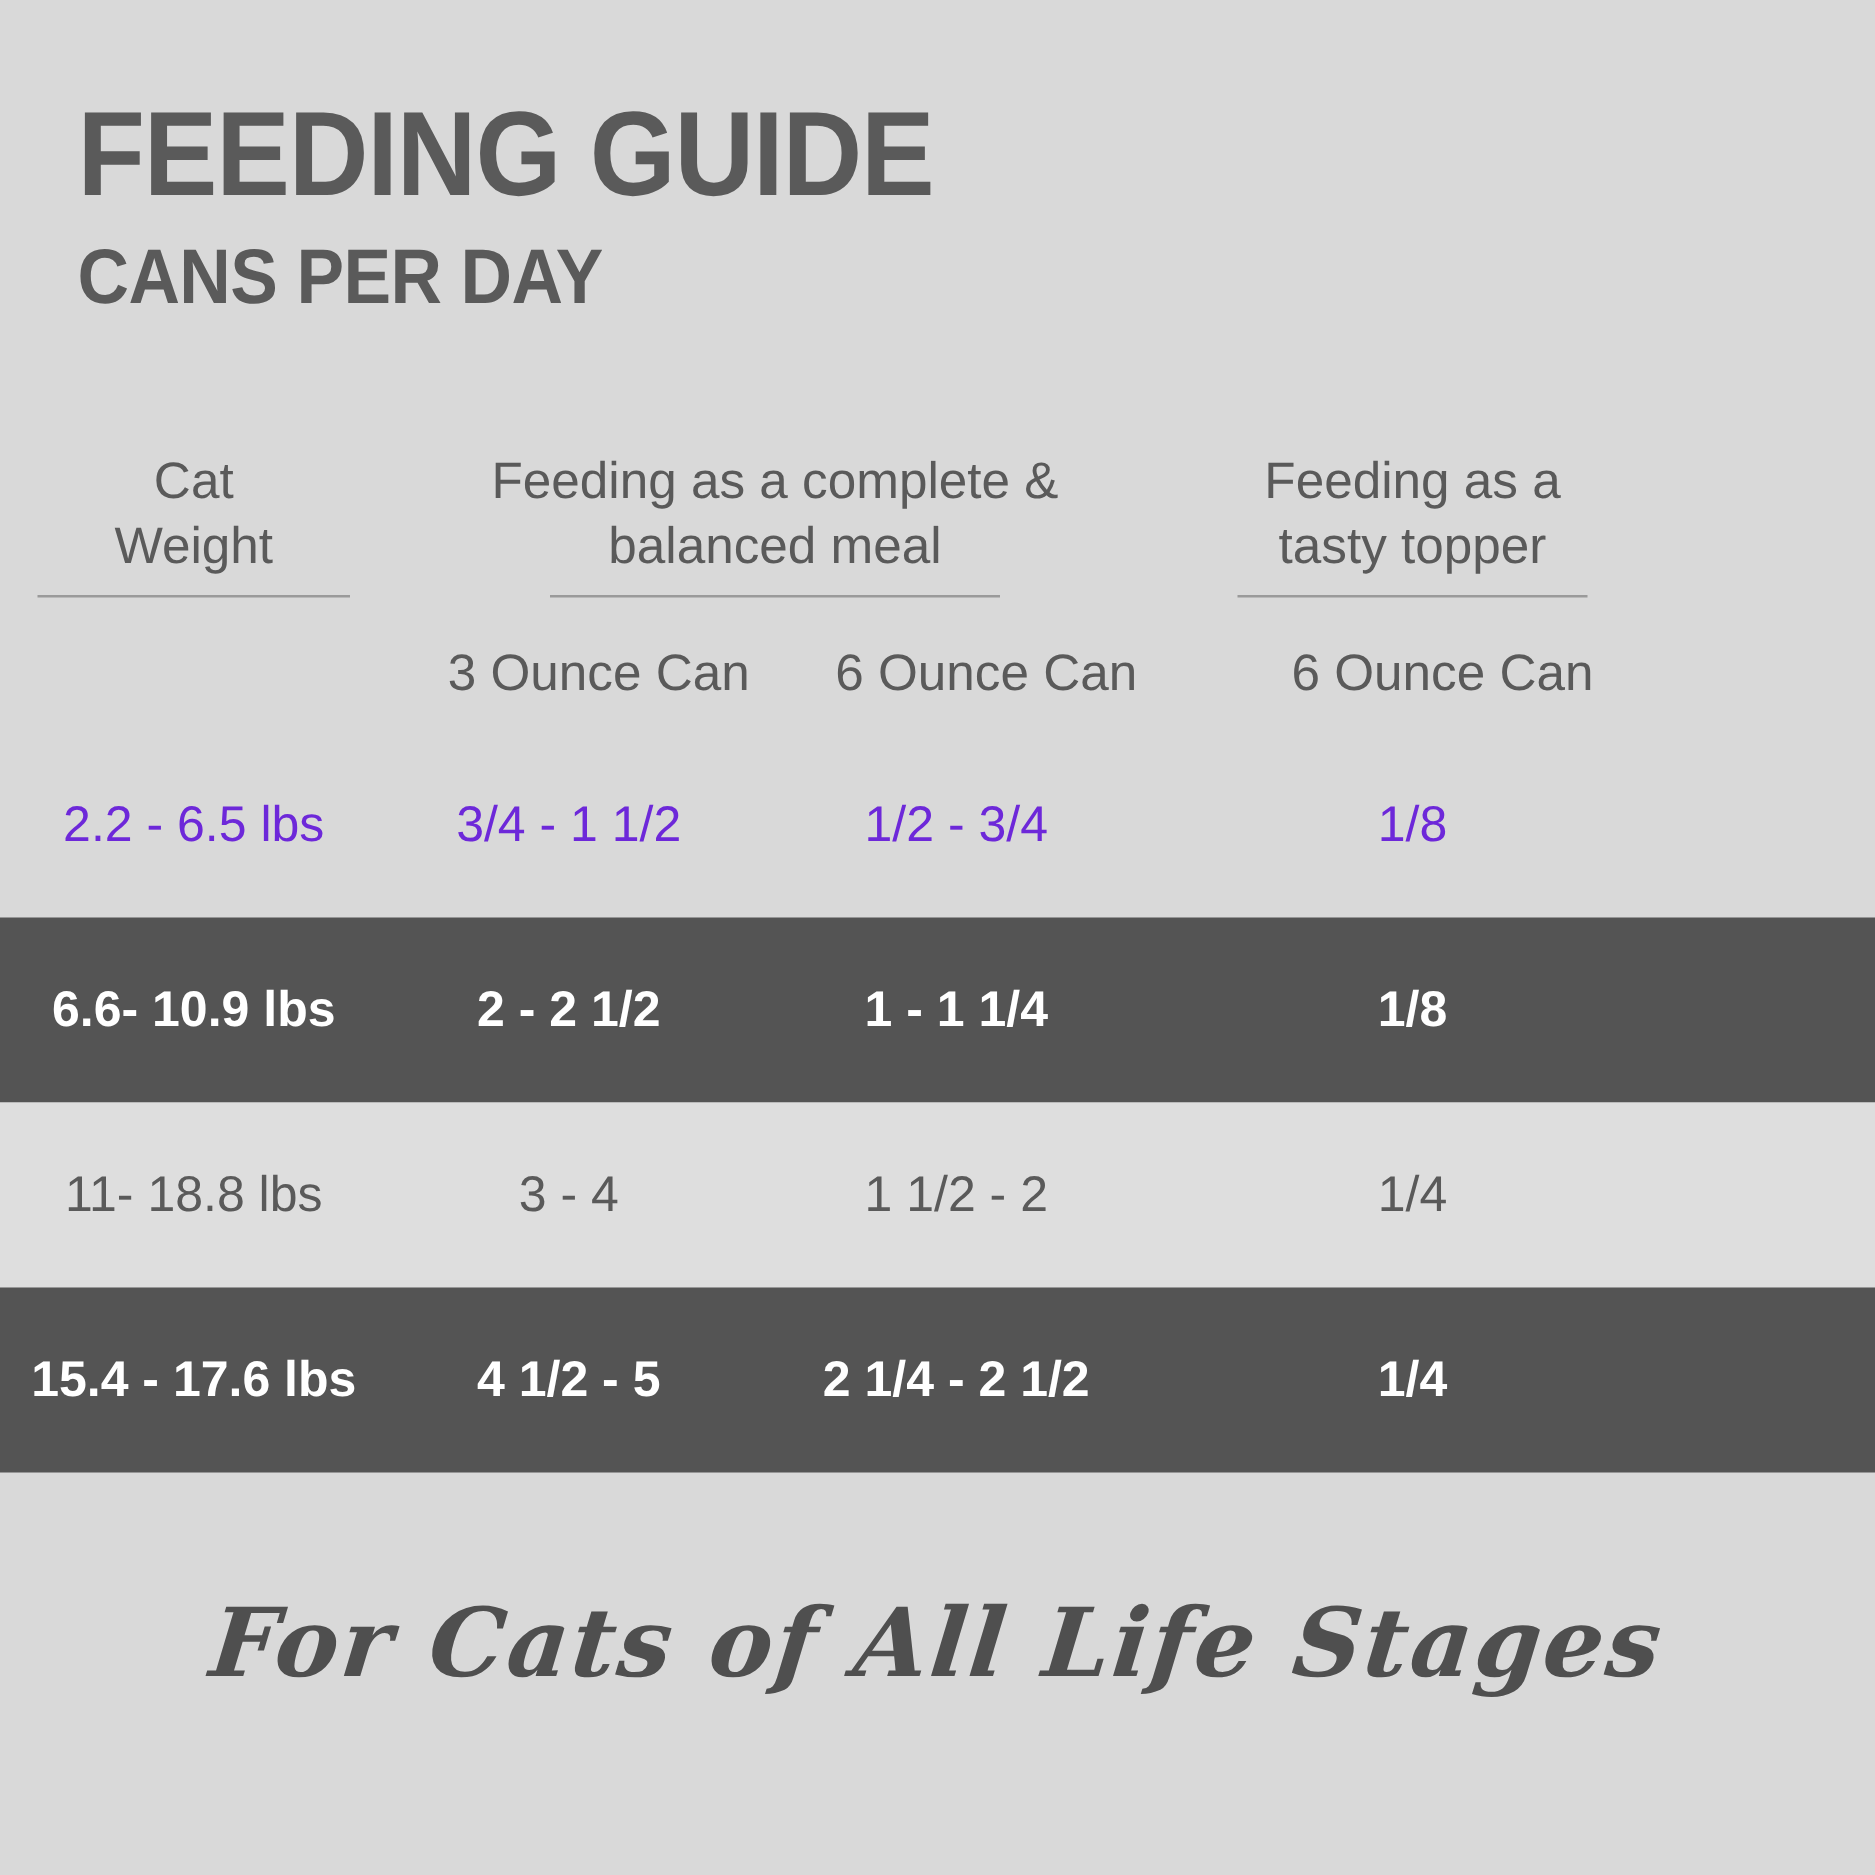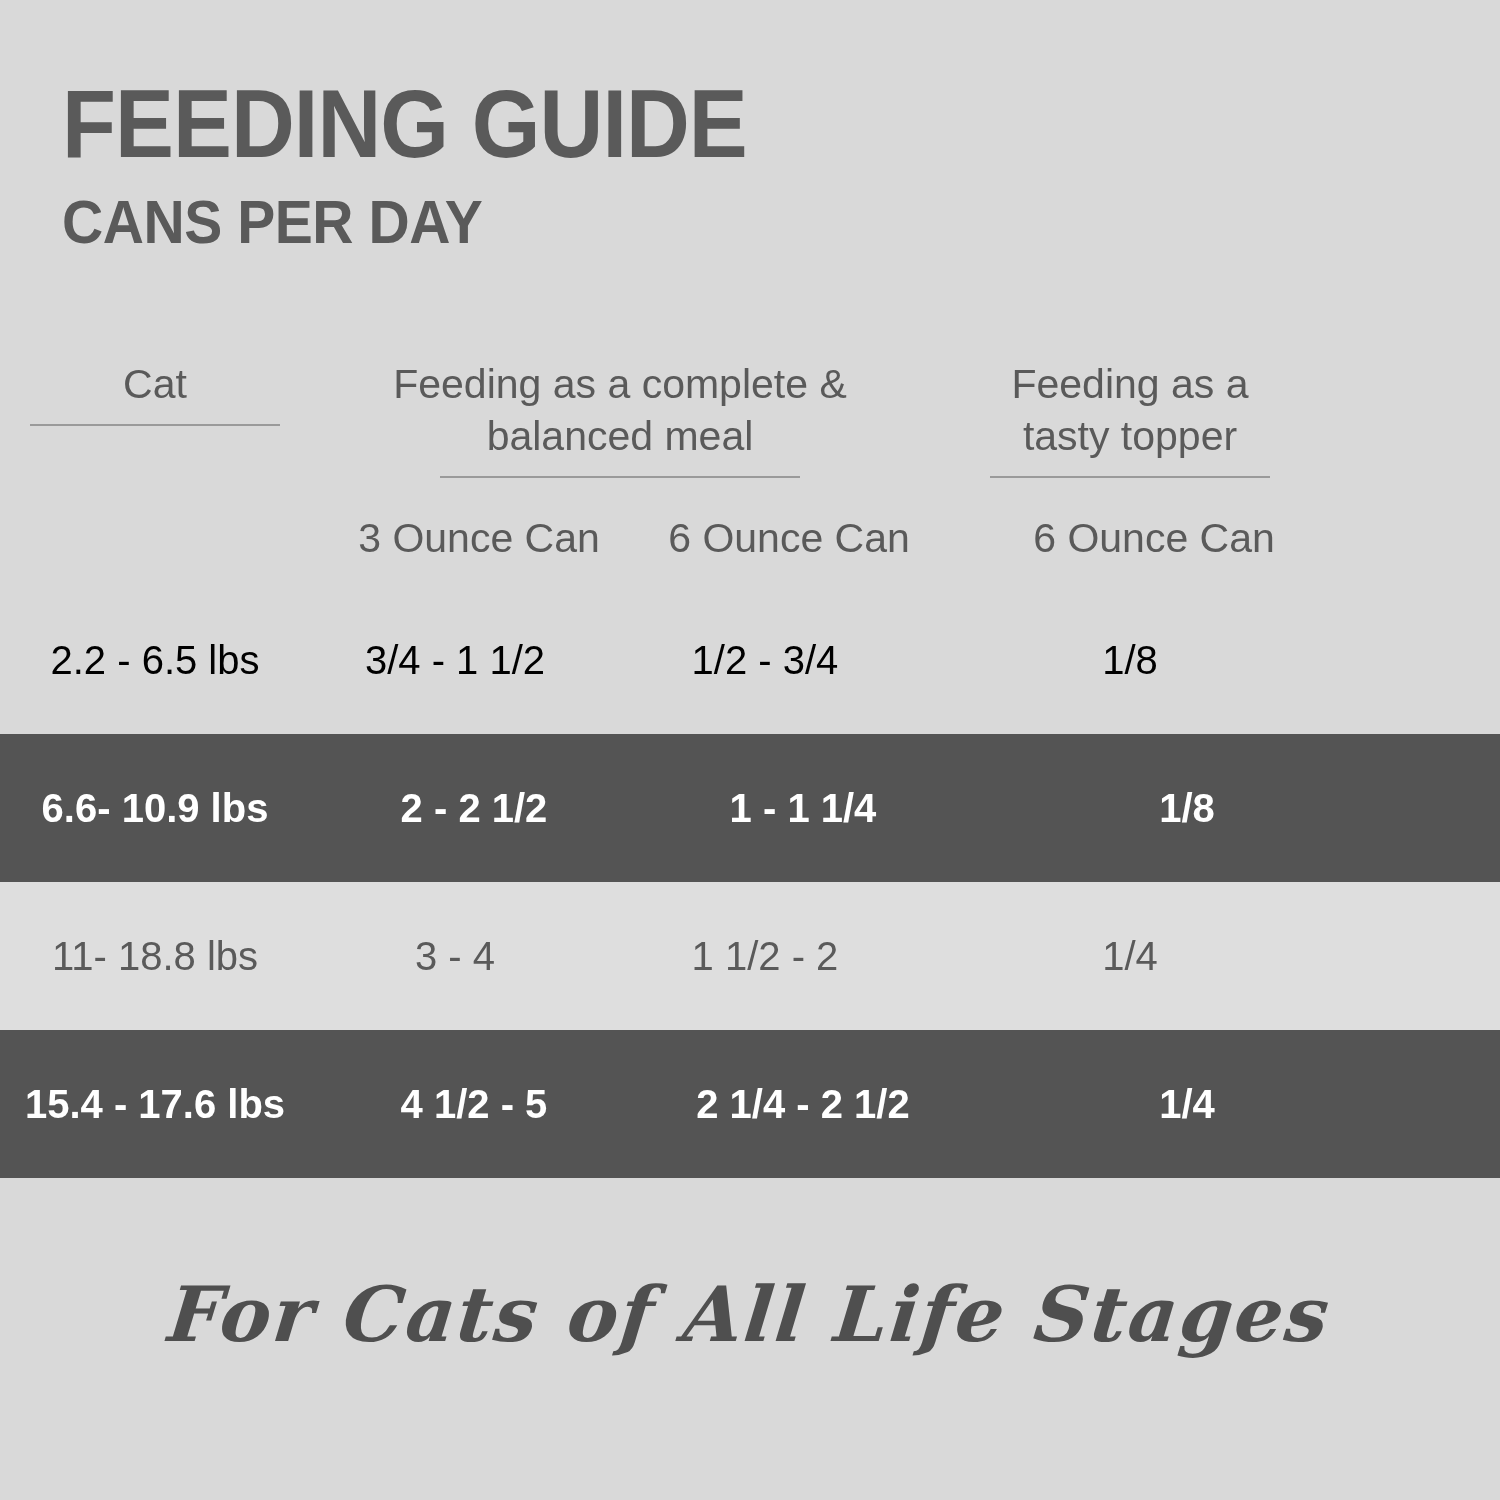--- a/index.html
+++ b/index.html
@@ -143,26 +143,25 @@
     line-height: 44px;
     color: #5a5a5a;
   }
 
   
   .data-row {
     height: 148px;
   }
   .data-row.light {
     background: transparent;
-    color: #000000;
+    color: #6d28d9;
   }
   .data-row.dark {
     background: #545454;
     color: #ffffff;
-    gap: 19px;
   }
   .data-row.band {
     background: #dedede;
     color: #5a5a5a;
   }
   .cell {
     font-size: 40px;
     line-height: 46px;
   }
   .data-row.dark .cell {
@@ -196,20 +195,21 @@
   <div class="title-block">
     <div class="title-main">FEEDING GUIDE</div>
     <div class="title-sub">CANS PER DAY</div>
   </div>
 
   <div class="table">
 
     <div class="row header-row">
       <div class="col-weight head-weight">
         <div class="head-text">Cat</div>
+        <div class="head-text">Weight</div>
         <div class="rule rule-weight"></div>
       </div>
       <div class="head-group-mid">
         <div class="head-text">Feeding as a complete &amp;</div>
         <div class="head-text">balanced meal</div>
         <div class="rule rule-mid"></div>
       </div>
       <div class="head-group-right">
         <div class="head-text">Feeding as a</div>
         <div class="head-text">tasty topper</div>

